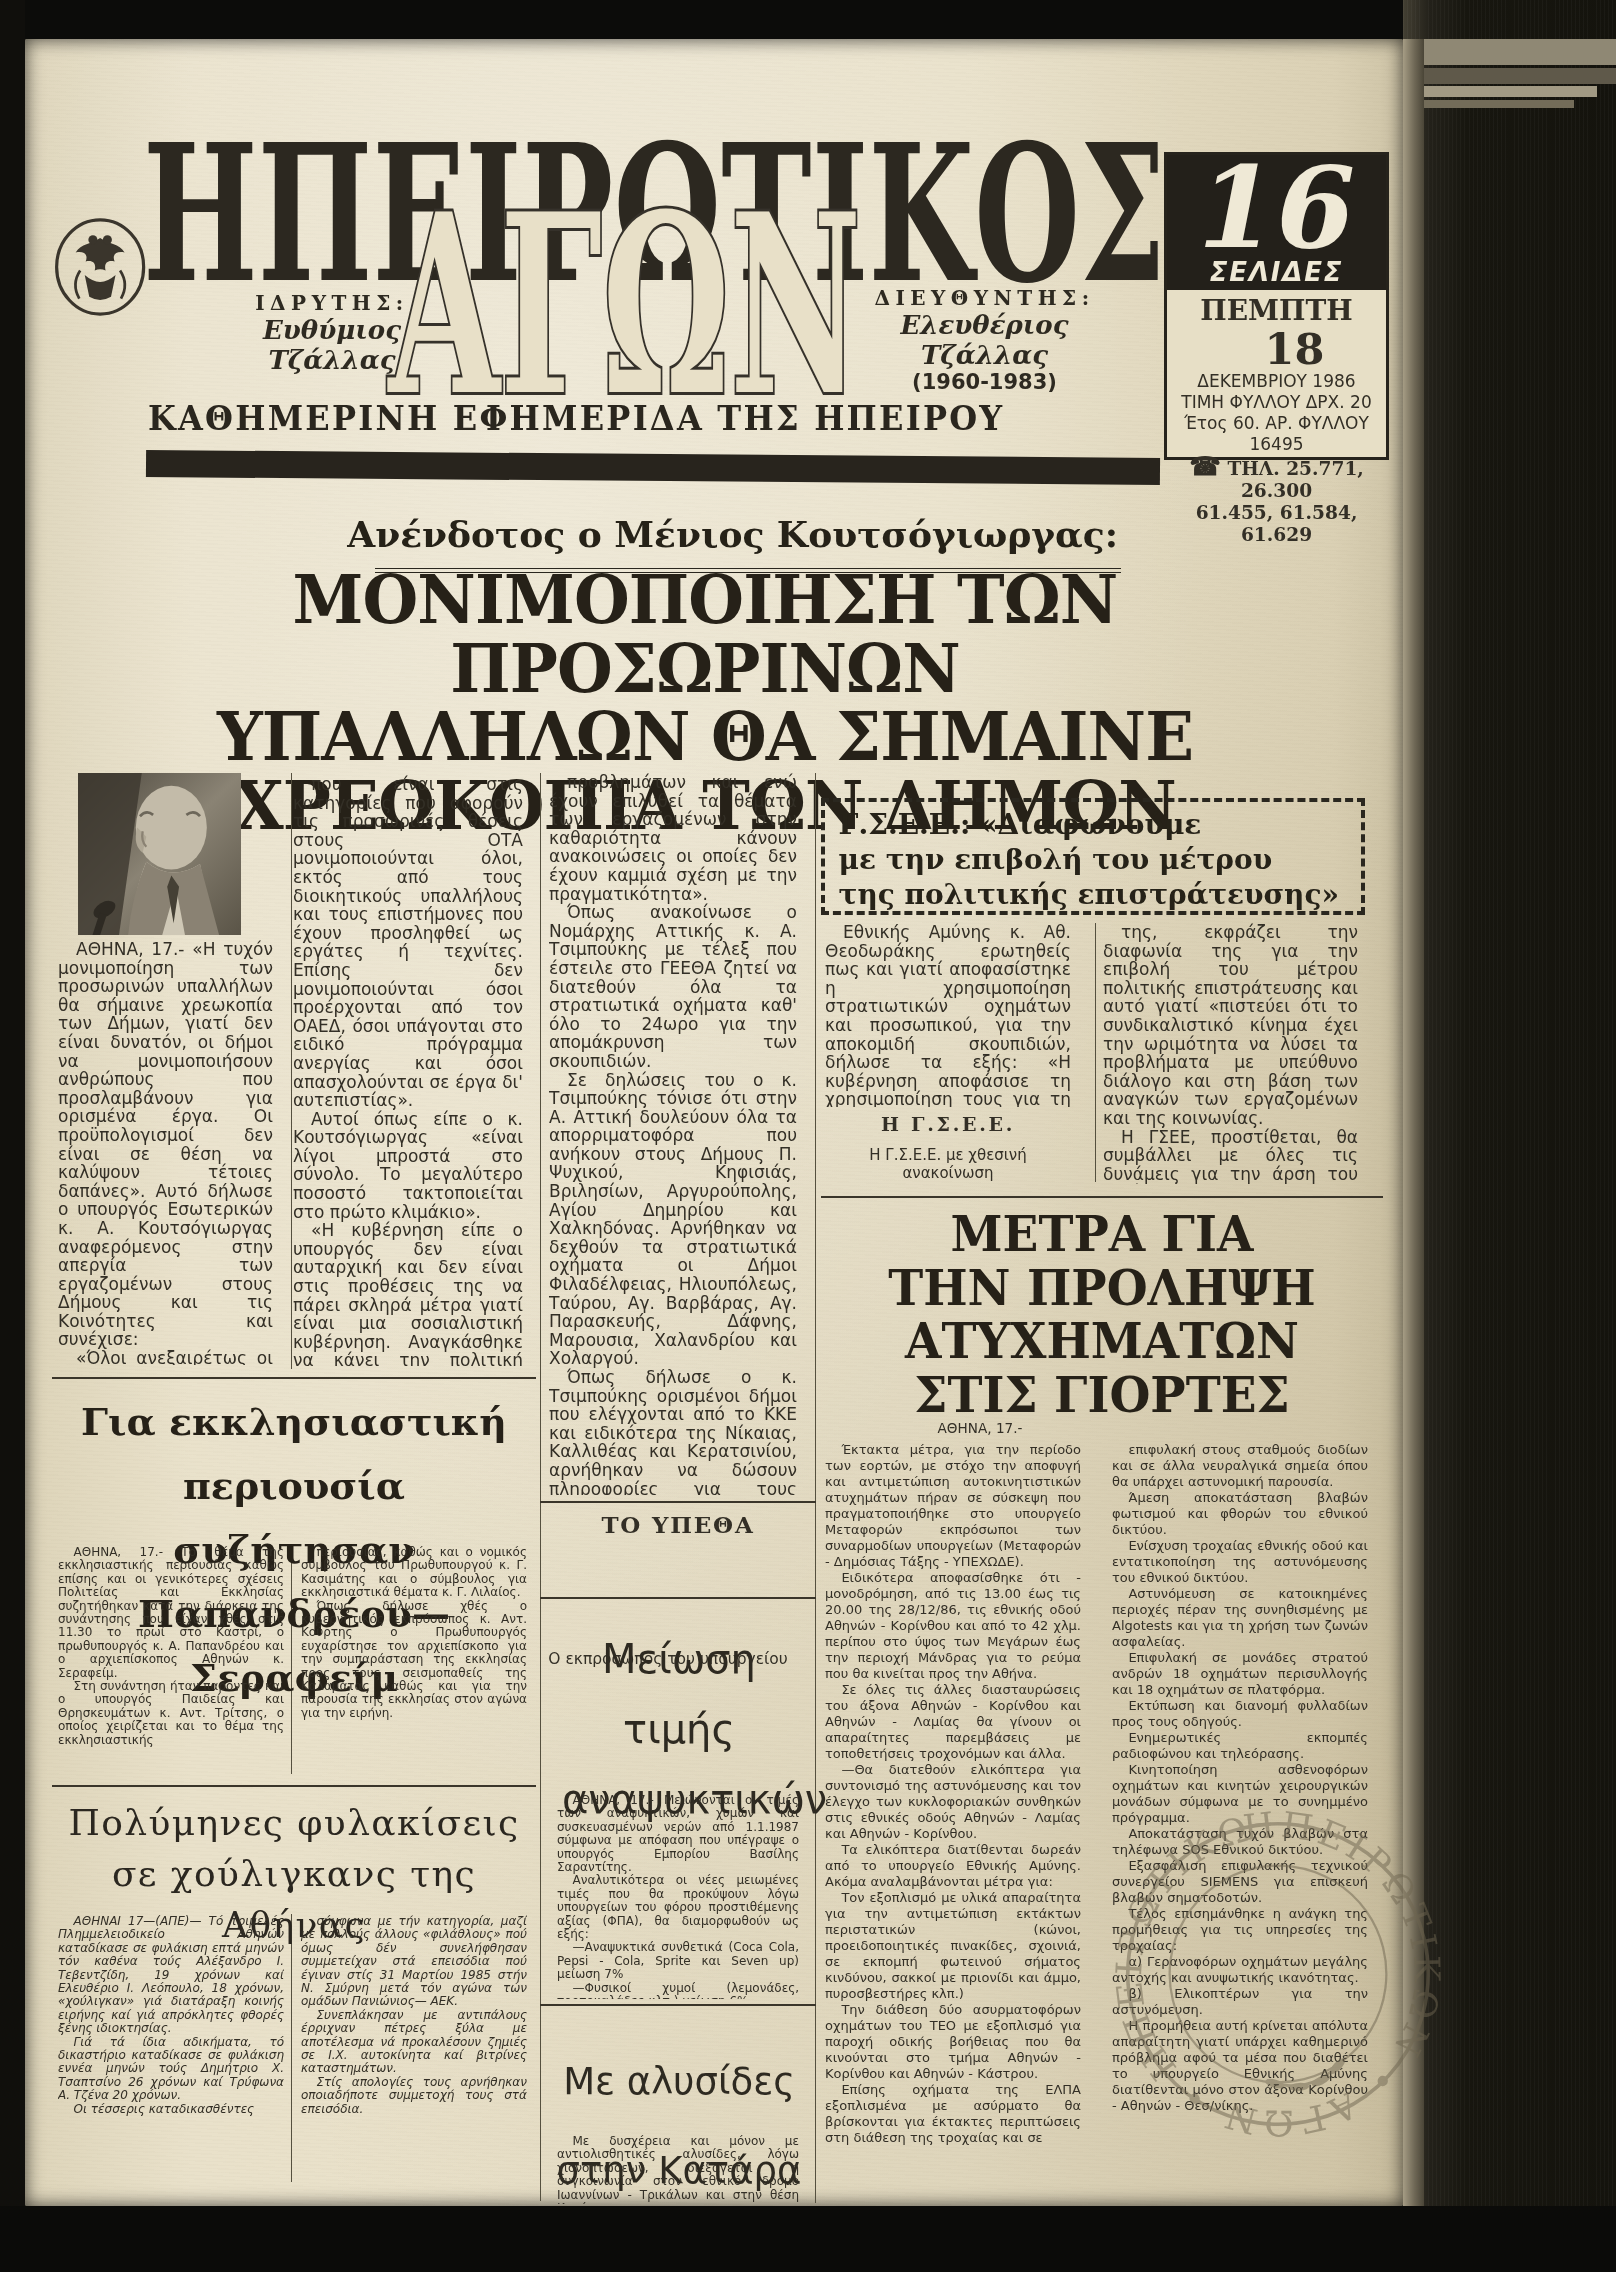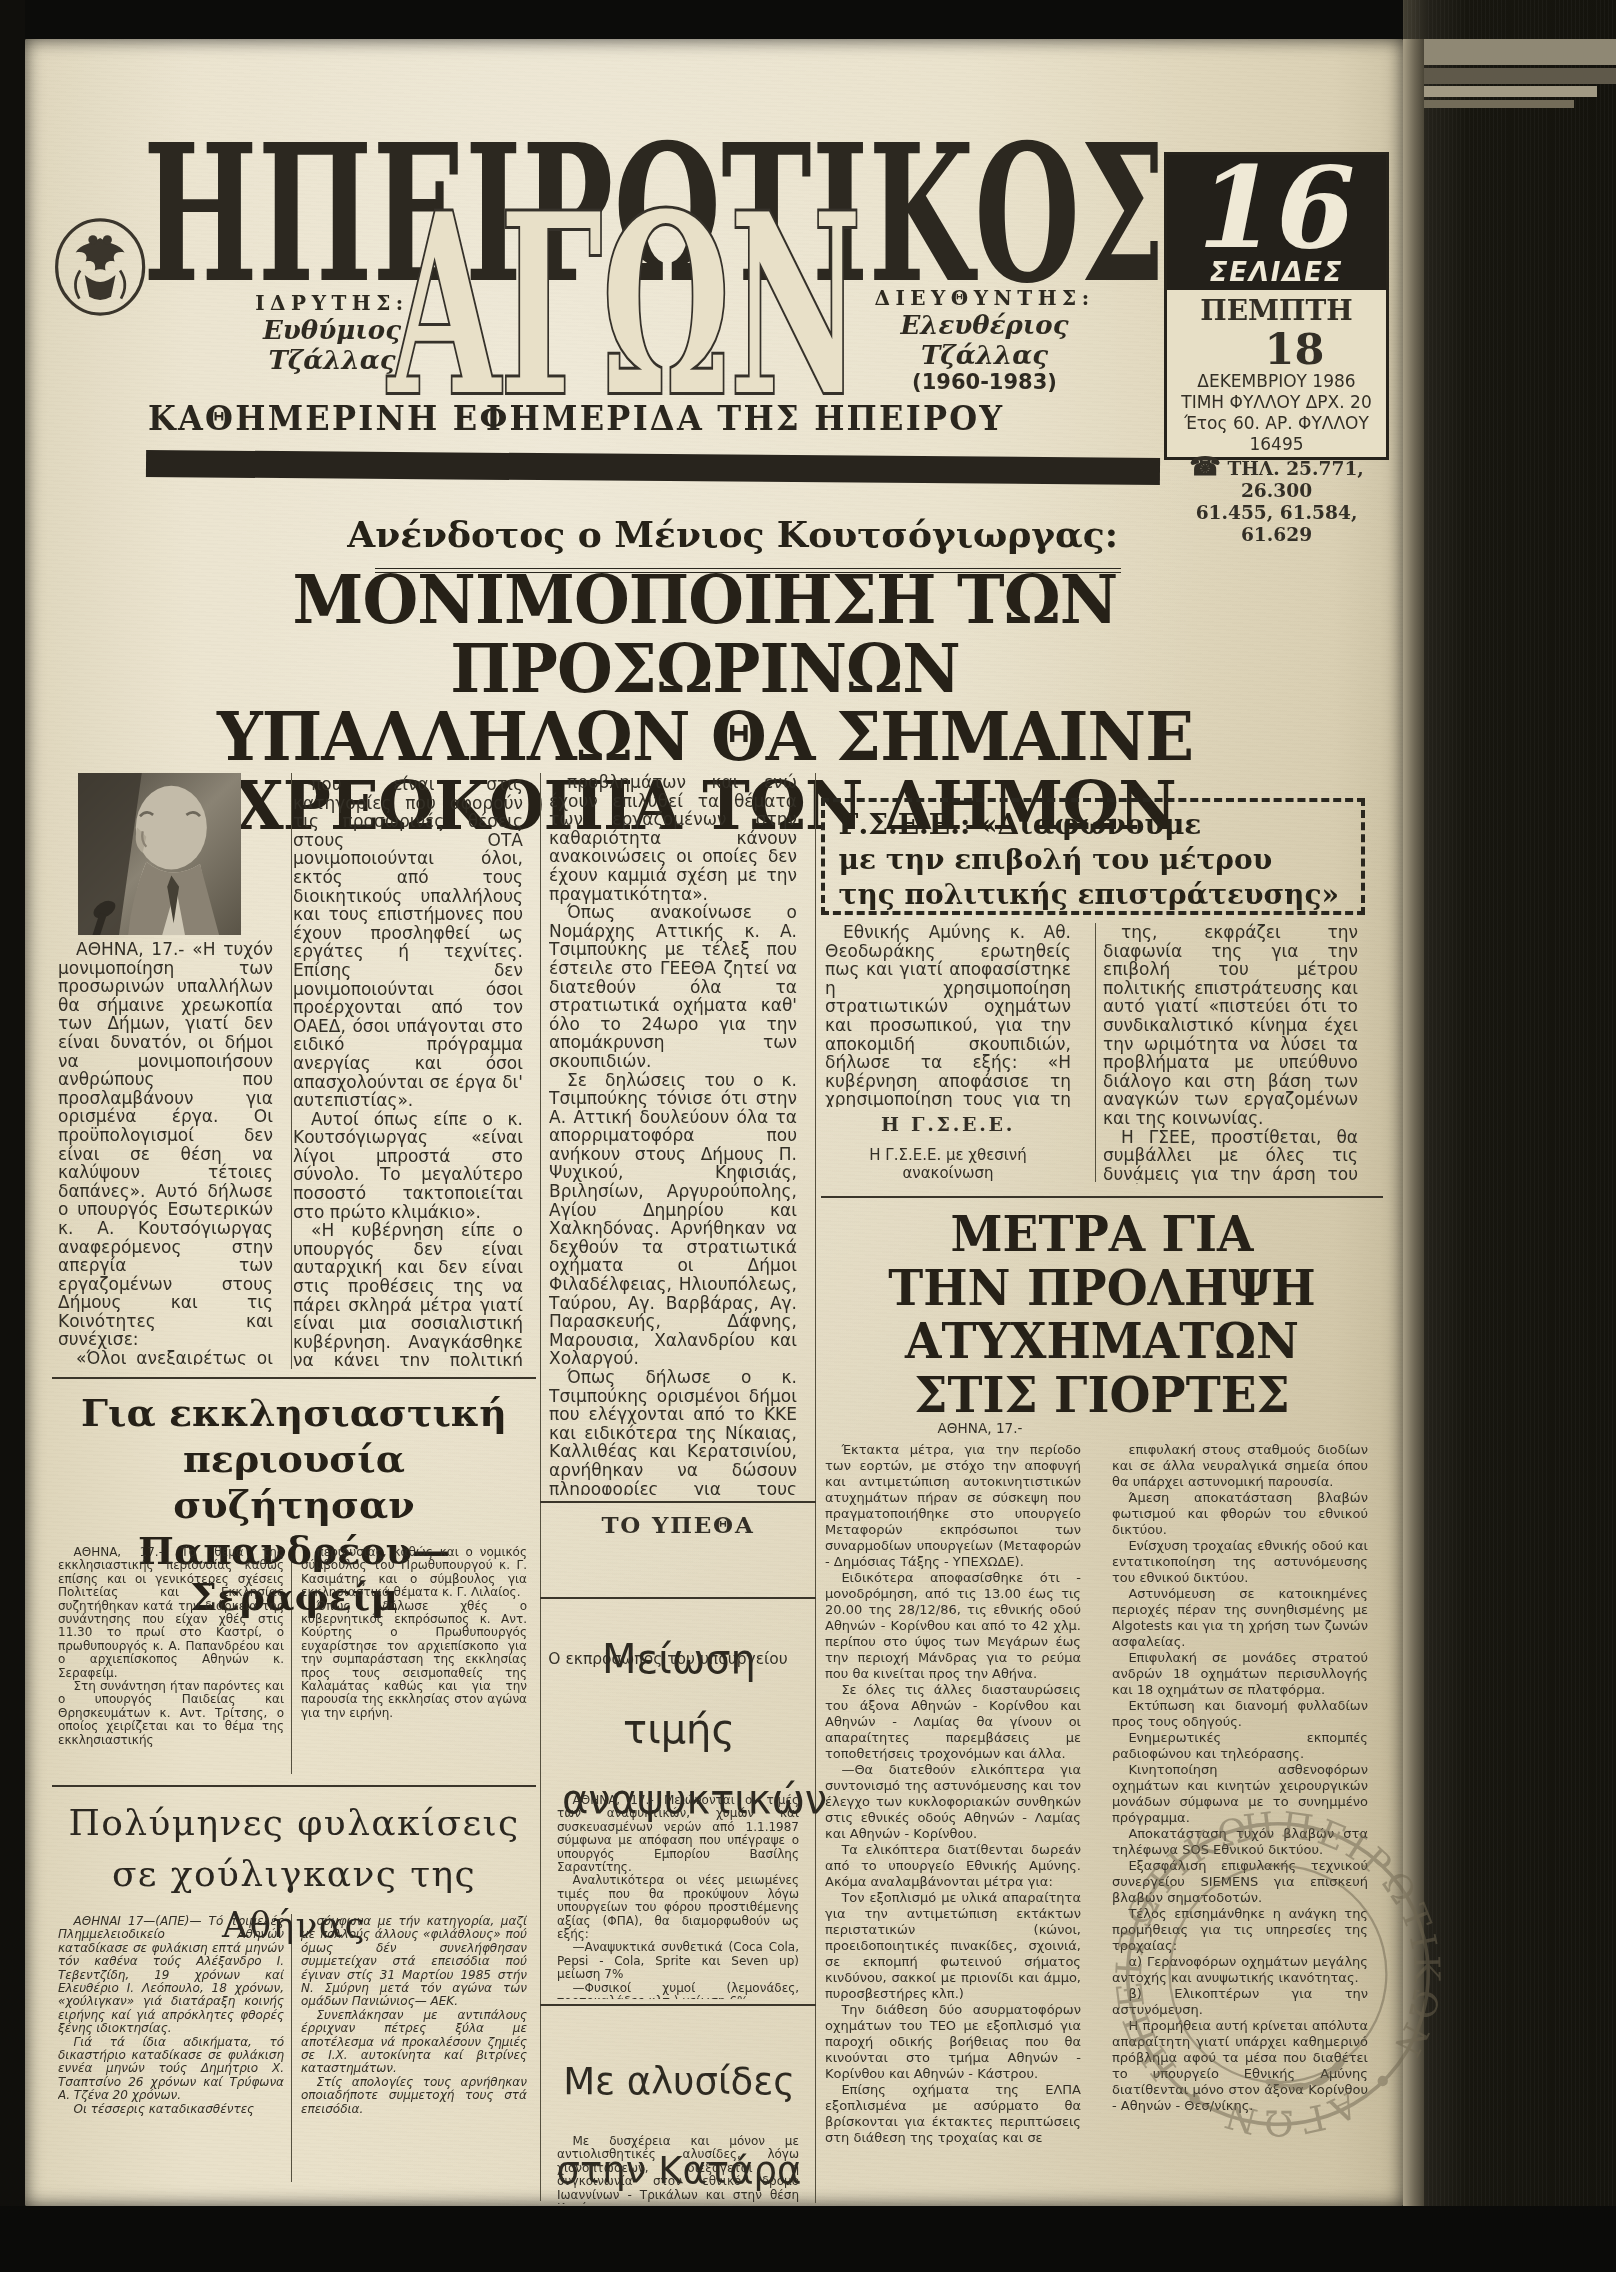--- a/index.html
+++ b/index.html
@@ -58,21 +58,21 @@
   .hrule{height:1.8px;background:#3a352a;}
   .gsee-box{border:4.1px dashed #2a271f;padding:4.5px 13.6px;}
   .gsee-box p{margin:0;font-family:"DejaVu Serif",serif;font-weight:bold;font-size:28px;line-height:35px;color:#262218;}
   .subhead{font-family:"DejaVu Serif",serif;font-weight:bold;font-size:19px;letter-spacing:2.7px;text-align:center;}
   .mid-head{font-family:"DejaVu Serif",serif;font-weight:bold;font-size:23px;letter-spacing:1.8px;text-align:center;}
   .mid-kick{font-size:15.5px;text-align:center;}
   .sans-head p{margin:16px;text-align:center;}
   .sans-head{font-size:40px;line-height:54px;text-align:center;color:#2e2a21;}
   .sans-head-sm{font-size:37px;line-height:52px;text-align:center;color:#2e2a21;}
   .church-head p,.hool-head p,.metra-head p{margin:0;}
-  .church-head{font-family:"DejaVu Serif",serif;font-weight:bold;font-size:38px;line-height:46px;text-align:center;color:#262118;}
+  .church-head{font-family:"DejaVu Serif",serif;font-weight:bold;font-size:38px;line-height:64px;text-align:center;color:#262118;}
   .hool-head{font-family:"DejaVu Serif",serif;font-size:36px;line-height:51px;letter-spacing:1.4px;text-align:center;color:#2b2720;}
   .metra-head{font-family:"DejaVu Serif",serif;font-weight:bold;font-size:47px;line-height:51px;text-align:center;
               transform:scaleY(1.05);color:#262118;}
   .italic{font-style:italic;}
   .dateline{font-size:13.6px;text-align:center;}
 </style>
 </head>
 <body>
 
 <div id="page">

